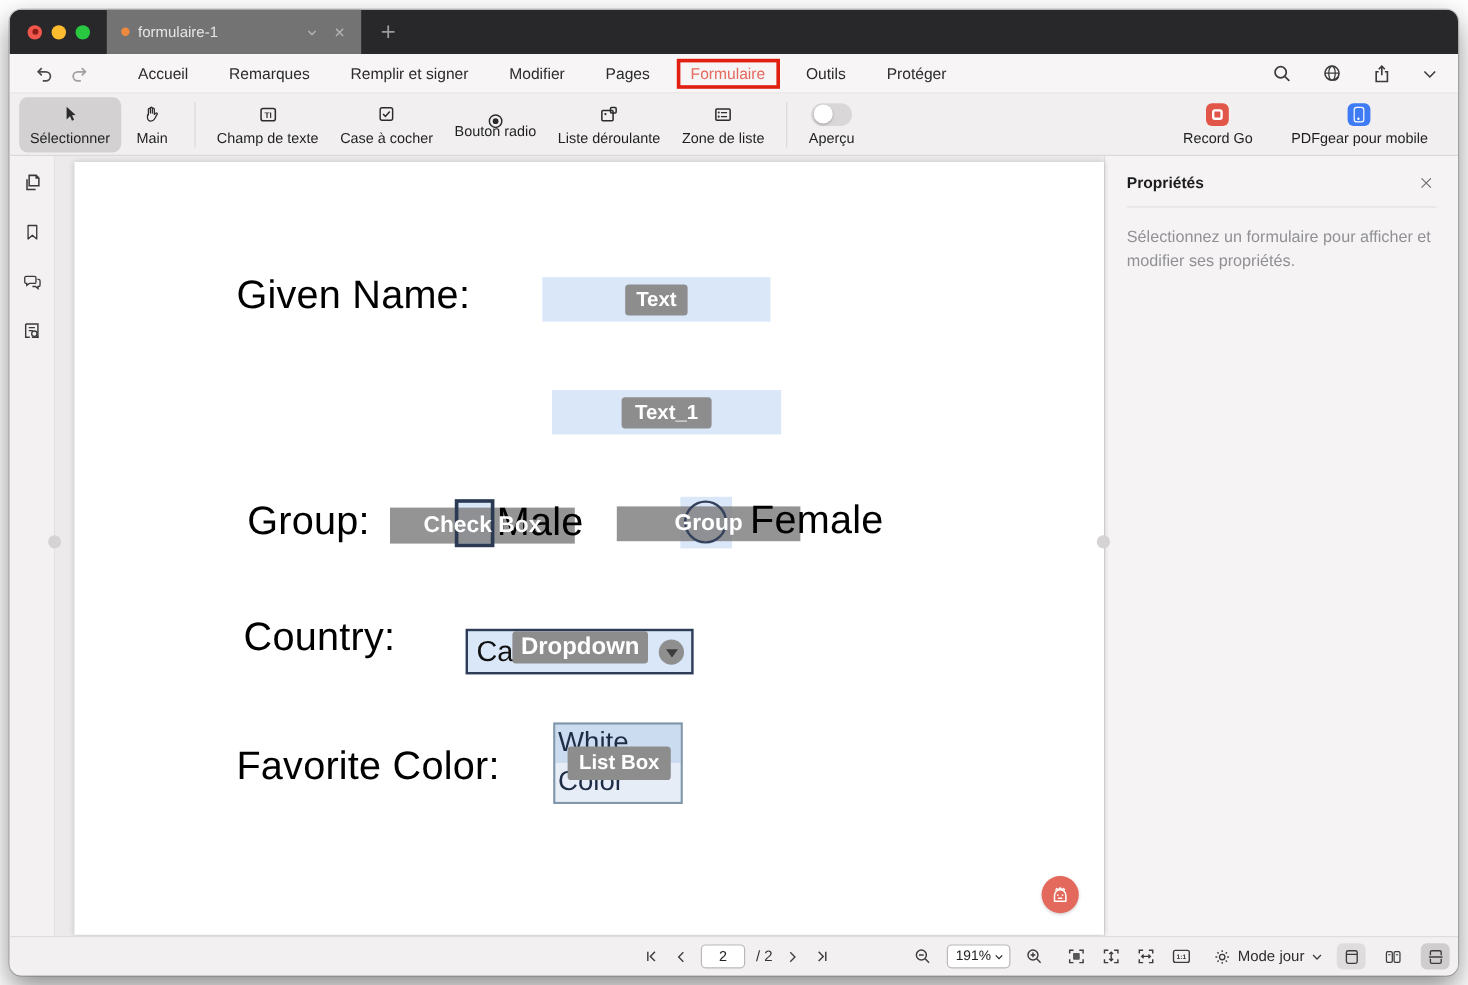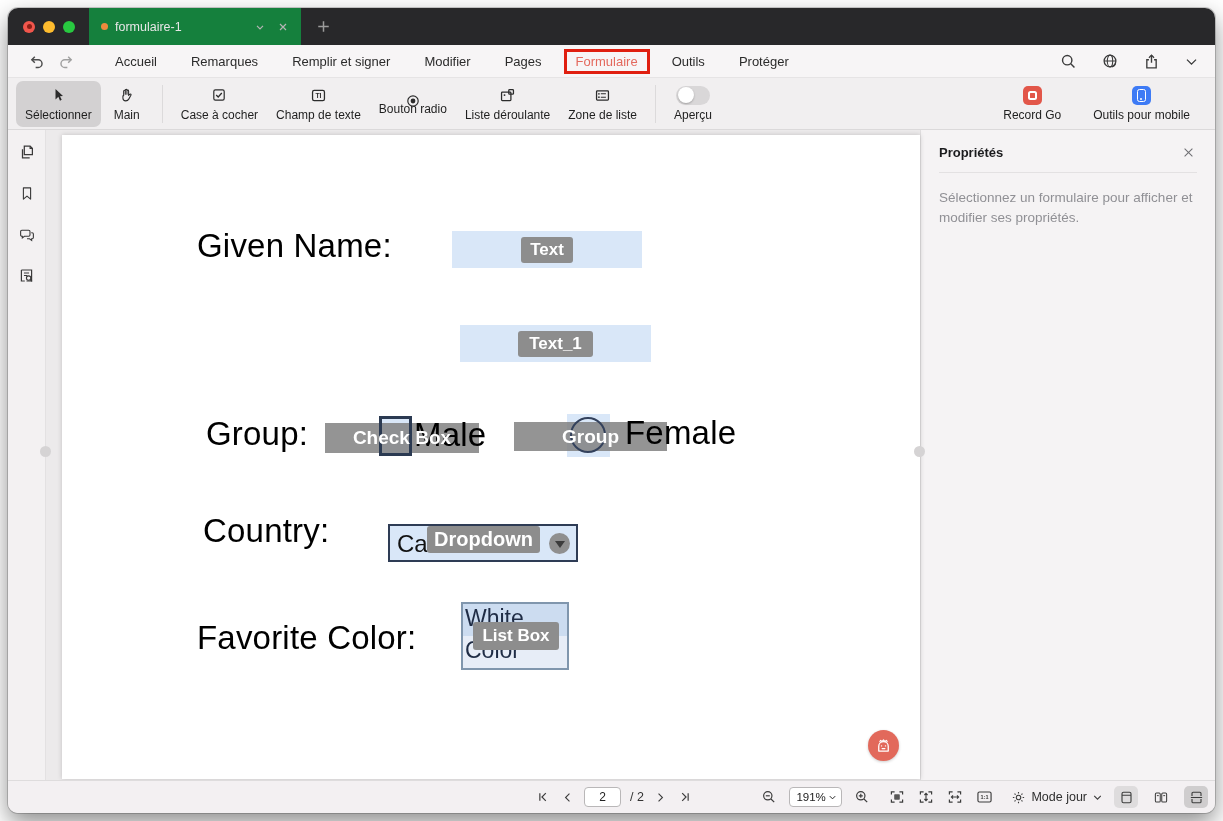--- a/index.html
+++ b/index.html
@@ -12,21 +12,21 @@
     display:flex; flex-direction:column; }
 
   
   .titlebar { height:37px; background:#28282a; display:flex; align-items:stretch; flex:none; }
   .traffic { display:flex; align-items:center; gap:8px; padding:0 14px 0 15px; }
   .light { width:12px; height:12px; border-radius:50%; position:relative; }
   .light.red { background:#f1564c; }
   .light.red::after { content:""; position:absolute; left:3.5px; top:3.5px; width:5px; height:5px; border-radius:50%; background:#8c1f15; }
   .light.yellow { background:#febc2e; }
   .light.green { background:#28c840; }
-  .tab { width:212px; background:#15803d; display:flex; align-items:center; gap:7px; padding:0 10px 0 12px; }
+  .tab { width:212px; background:#737373; display:flex; align-items:center; gap:7px; padding:0 10px 0 12px; }
   .tab-dot { width:7px; height:7px; border-radius:50%; background:#ee8a3d; flex:none; }
   .tab-title { color:#e6e6e6; font-size:12.5px; flex:1; white-space:nowrap; overflow:hidden; }
   .tab-ic { color:#b4b4b4; display:flex; align-items:center; padding:2px; }
   .newtab { width:44px; display:flex; align-items:center; justify-content:center; color:#9b9b9b; }
 
   
   .menubar { height:29px; background:#f7f5f6; border-bottom:1px solid #e6e4e5; display:flex; align-items:center; padding:16px 16px; flex:none; position:relative; }
   .hist-btn { display:flex; align-items:center; justify-content:center; width:24px; height:22px; }
   .hist-btn.undo { color:#4c4c4c; margin-right:6px; }
   .hist-btn.redo { color:#a0a0a0; margin-right:20px; }
@@ -204,35 +204,35 @@
       <span class="ticon">
         <svg width="15" height="16" viewBox="0 0 20 20">
             <path d="M6.2 11 V4.8 a1.1 1.1 0 0 1 2.2 0 V9 M8.4 9 V3.6 a1.1 1.1 0 0 1 2.2 0 V9 M10.6 9 V4.6 a1.1 1.1 0 0 1 2.2 0 V10.5 l1.7-1.5 c.9-.8 2.1.3 1.4 1.4 L13 15.5 c-.9 1.6-2 2.3-3.9 2.3 -2.4 0-3.9-1.5-3.9-3.9 V11" fill="none" stroke="currentColor" stroke-width="1.4" stroke-linecap="round" stroke-linejoin="round"></path>
           </svg>
       </span>
       <span class="tlabel">Main</span>
     </div>
     <div class="tool-divider"></div>
     <div class="tool">
       <span class="ticon">
+        <svg width="17" height="17" viewBox="0 0 20 20">
+            <rect x="3" y="4" width="14" height="12" rx="2" fill="none" stroke="currentColor" stroke-width="1.5"></rect>
+            <text x="10" y="13" text-anchor="middle" font-size="8" font-weight="bold" fill="currentColor" font-family="Liberation Sans, sans-serif">TI</text>
+          </svg>
+      </span>
+      <span class="tlabel">Champ de texte</span>
+    </div>
+    <div class="tool">
+      <span class="ticon">
         <svg width="16" height="16" viewBox="0 0 20 20">
             <rect x="3.5" y="3.5" width="13" height="13" rx="2" fill="none" stroke="currentColor" stroke-width="1.5"></rect>
             <polyline points="6.5,10 9,12.5 13.5,7.5" fill="none" stroke="currentColor" stroke-width="1.6"></polyline>
           </svg>
       </span>
       <span class="tlabel">Case à cocher</span>
-    </div>
-    <div class="tool">
-      <span class="ticon">
-        <svg width="17" height="17" viewBox="0 0 20 20">
-            <rect x="3" y="4" width="14" height="12" rx="2" fill="none" stroke="currentColor" stroke-width="1.5"></rect>
-            <text x="10" y="13" text-anchor="middle" font-size="8" font-weight="bold" fill="currentColor" font-family="Liberation Sans, sans-serif">TI</text>
-          </svg>
-      </span>
-      <span class="tlabel">Champ de texte</span>
     </div>
     <div class="tool">
       <span class="ticon">
         <svg width="16" height="16" viewBox="0 0 20 20">
             <circle cx="10" cy="10" r="6.5" fill="none" stroke="currentColor" stroke-width="1.5"></circle>
             <circle cx="10" cy="10" r="3" fill="currentColor"></circle>
           </svg>
       </span>
       <span class="tlabel"></span>
       <span class="tlabel" style="margin-top:-15px">Bouton radio</span>
@@ -273,21 +273,21 @@
             </span>
           </span>
         <span class="tlabel">Record Go</span>
       </div>
       <div class="tool">
         <span class="ticon">
             <span class="mobile-ic">
               <span></span>
             </span>
           </span>
-        <span class="tlabel">Outils pour mobile</span>
+        <span class="tlabel">PDFgear pour mobile</span>
       </div>
     </div>
   </div>
 
   <div class="main-row">
     <div class="left-rail">
       <span class="rail-btn">
         <svg width="18" height="18" viewBox="0 0 20 20">
             <path d="M7 3.5 H13.5 L16 6 V13 H7 Z" fill="none" stroke="currentColor" stroke-width="1.4"></path>
             <path d="M13.5 3.5 V6 H16" fill="none" stroke="currentColor" stroke-width="1.4"></path>

